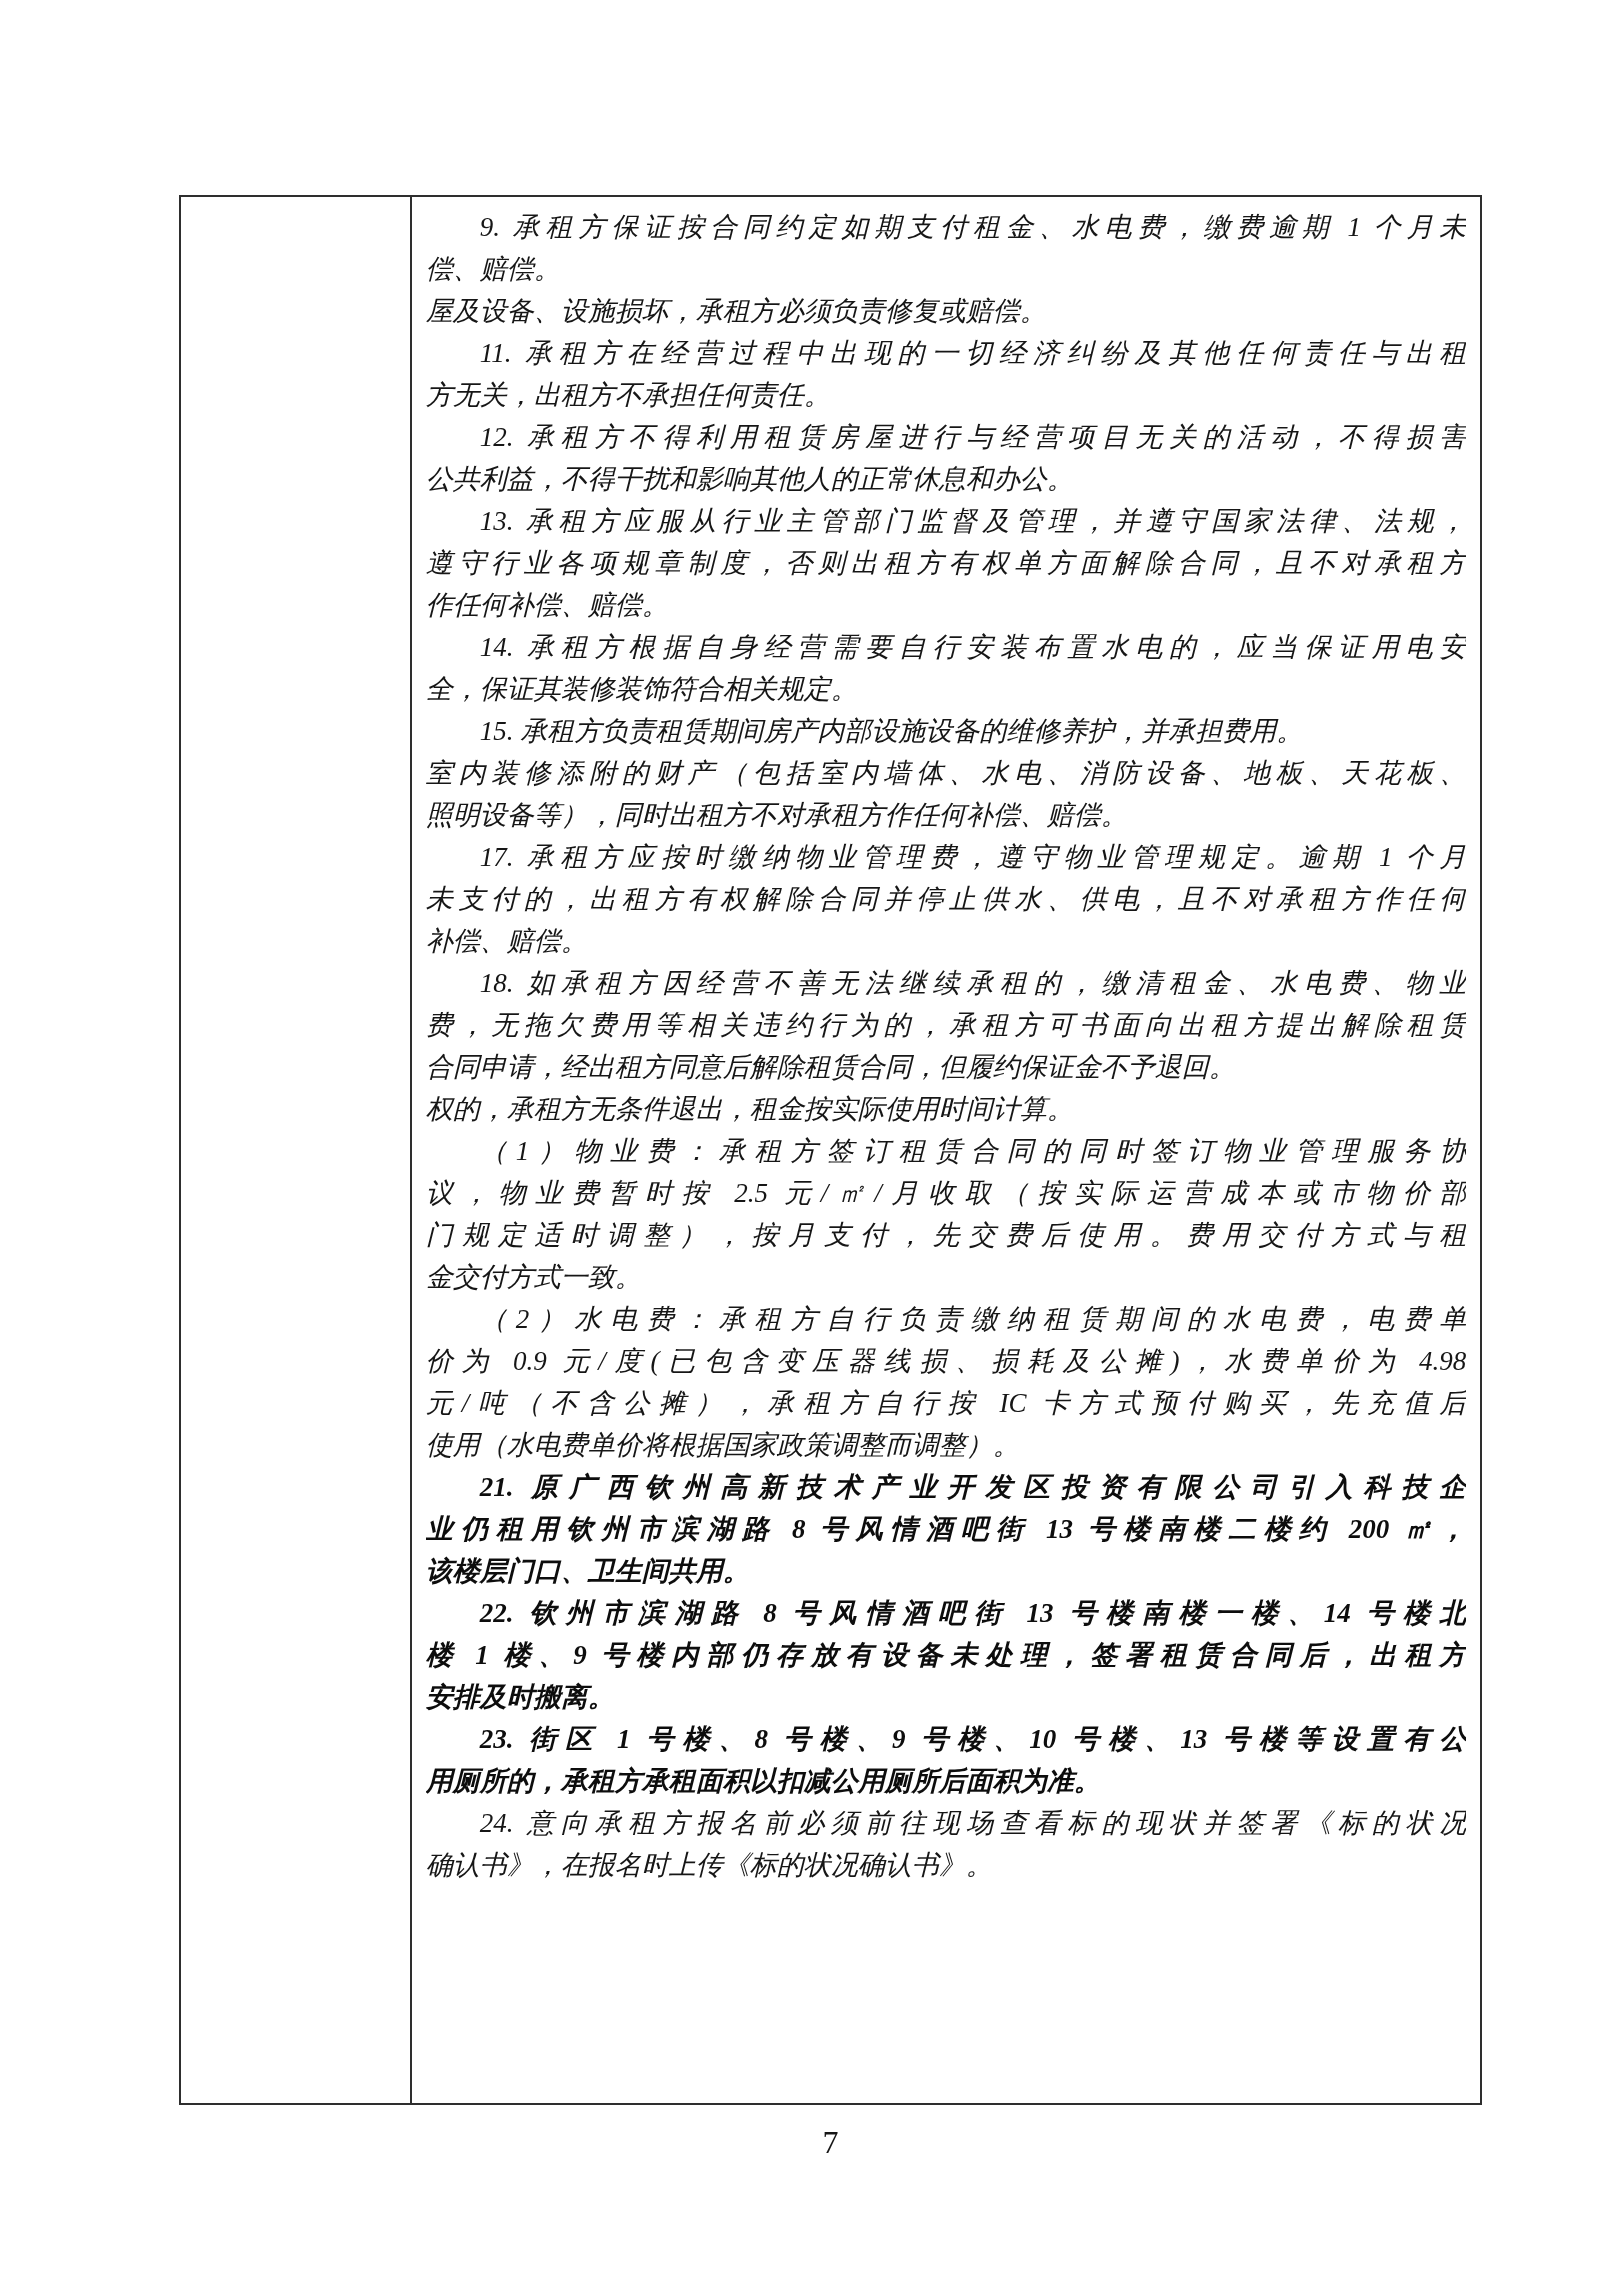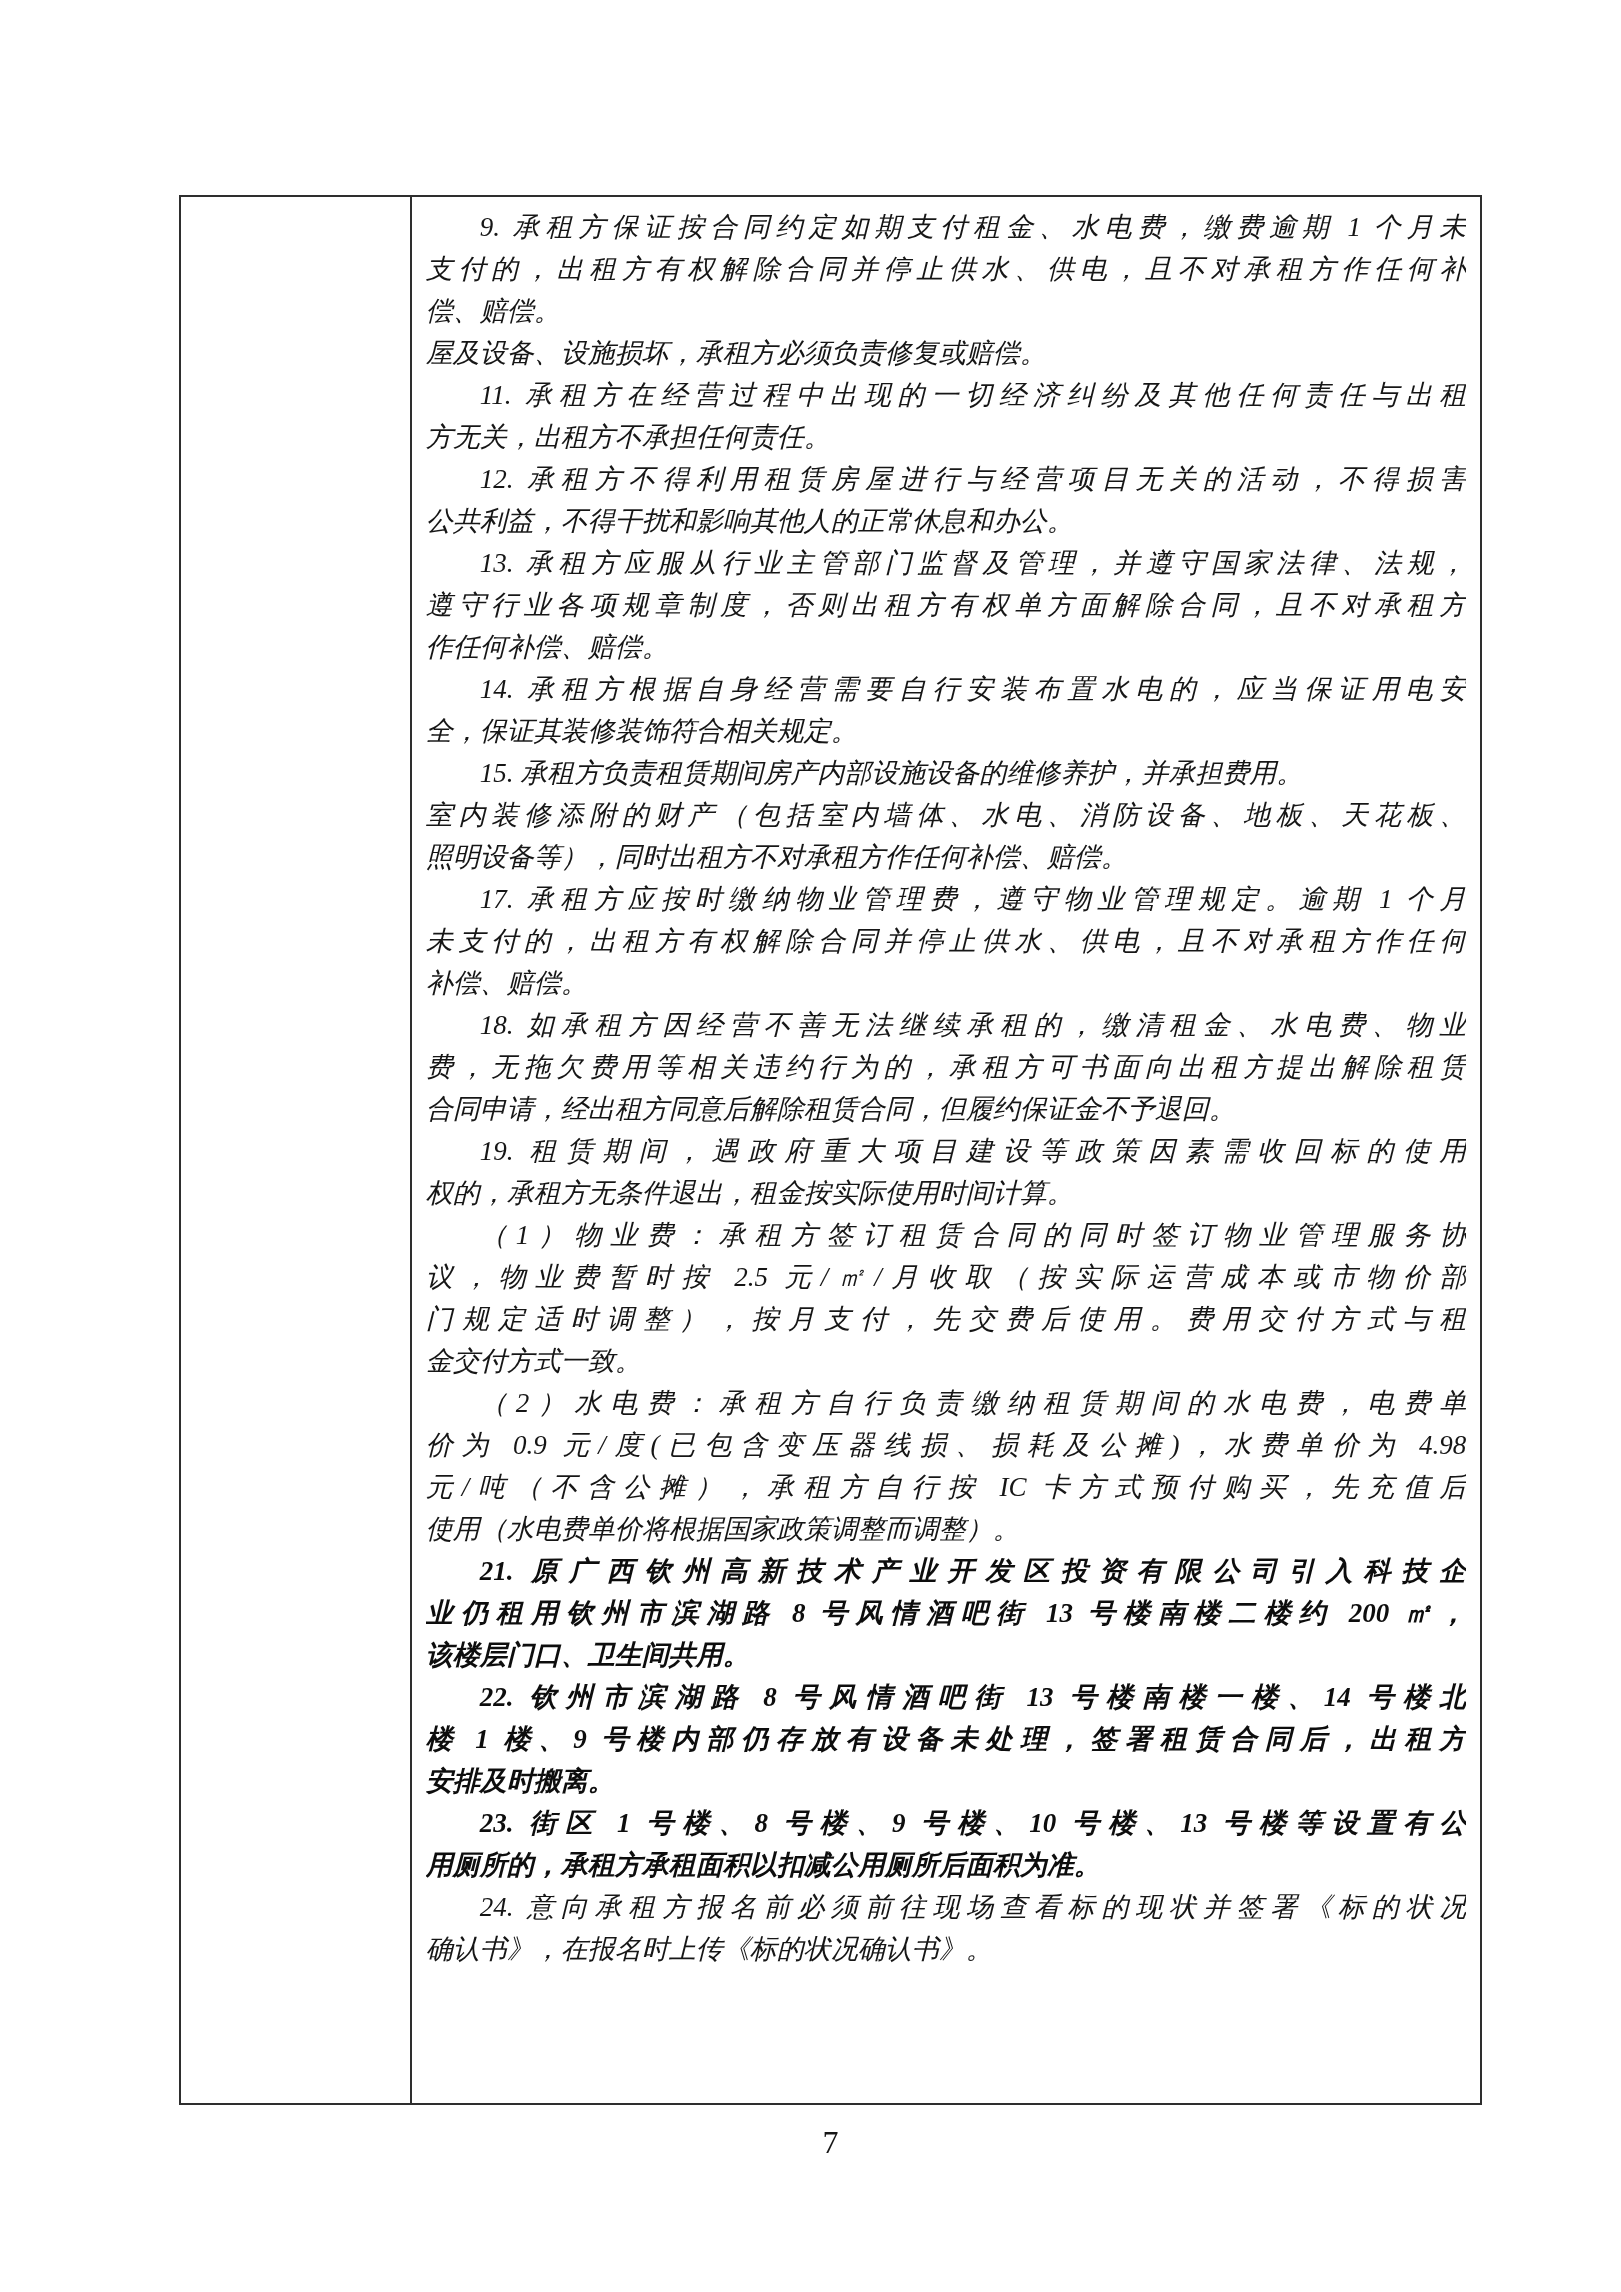--- a/index.html
+++ b/index.html
@@ -59,42 +59,40 @@
   }
 </style>
 </head>
 <body>
 
 <div class="page">
   <div class="doc-table">
     <div class="cell-left"></div>
     <div class="cell-right">
         <div class="tline first fill">9. 承租方保证按合同约定如期支付租金、水电费，缴费逾期 1 个月未</div>
-        <div class="tline fill">支付的，出租方有权解除合同并停止供水、供电，且不对承租方作任何补</div>
         <div class="tline">偿、赔偿。</div>
         <div class="tline">屋及设备、设施损坏，承租方必须负责修复或赔偿。</div>
         <div class="tline first fill">11. 承租方在经营过程中出现的一切经济纠纷及其他任何责任与出租</div>
         <div class="tline">方无关，出租方不承担任何责任。</div>
         <div class="tline first fill">12. 承租方不得利用租赁房屋进行与经营项目无关的活动，不得损害</div>
         <div class="tline">公共利益，不得干扰和影响其他人的正常休息和办公。</div>
         <div class="tline first fill">13. 承租方应服从行业主管部门监督及管理，并遵守国家法律、法规，</div>
         <div class="tline fill">遵守行业各项规章制度，否则出租方有权单方面解除合同，且不对承租方</div>
         <div class="tline">作任何补偿、赔偿。</div>
         <div class="tline first fill">14. 承租方根据自身经营需要自行安装布置水电的，应当保证用电安</div>
         <div class="tline">全，保证其装修装饰符合相关规定。</div>
         <div class="tline first">15. 承租方负责租赁期间房产内部设施设备的维修养护，并承担费用。</div>
         <div class="tline fill">室内装修添附的财产（包括室内墙体、水电、消防设备、地板、天花板、</div>
         <div class="tline">照明设备等），同时出租方不对承租方作任何补偿、赔偿。</div>
         <div class="tline first fill">17. 承租方应按时缴纳物业管理费，遵守物业管理规定。逾期 1 个月</div>
         <div class="tline fill">未支付的，出租方有权解除合同并停止供水、供电，且不对承租方作任何</div>
         <div class="tline">补偿、赔偿。</div>
         <div class="tline first fill">18. 如承租方因经营不善无法继续承租的，缴清租金、水电费、物业</div>
         <div class="tline fill">费，无拖欠费用等相关违约行为的，承租方可书面向出租方提出解除租赁</div>
         <div class="tline">合同申请，经出租方同意后解除租赁合同，但履约保证金不予退回。</div>
-        <div class="tline first fill">19. 租赁期间，遇政府重大项目建设等政策因素需收回标的使用</div>
         <div class="tline">权的，承租方无条件退出，租金按实际使用时间计算。</div>
         <div class="tline first fill">（1）物业费：承租方签订租赁合同的同时签订物业管理服务协</div>
         <div class="tline fill">议，物业费暂时按 2.5 元/㎡/月收取（按实际运营成本或市物价部</div>
         <div class="tline fill">门规定适时调整），按月支付，先交费后使用。费用交付方式与租</div>
         <div class="tline">金交付方式一致。</div>
         <div class="tline first fill">（2）水电费：承租方自行负责缴纳租赁期间的水电费，电费单</div>
         <div class="tline fill">价为 0.9 元/度(已包含变压器线损、损耗及公摊)，水费单价为 4.98</div>
         <div class="tline fill">元/吨（不含公摊），承租方自行按 IC 卡方式预付购买，先充值后</div>
         <div class="tline">使用（水电费单价将根据国家政策调整而调整）。</div>
         <div class="tline first fill bold">21. 原广西钦州高新技术产业开发区投资有限公司引入科技企</div>

